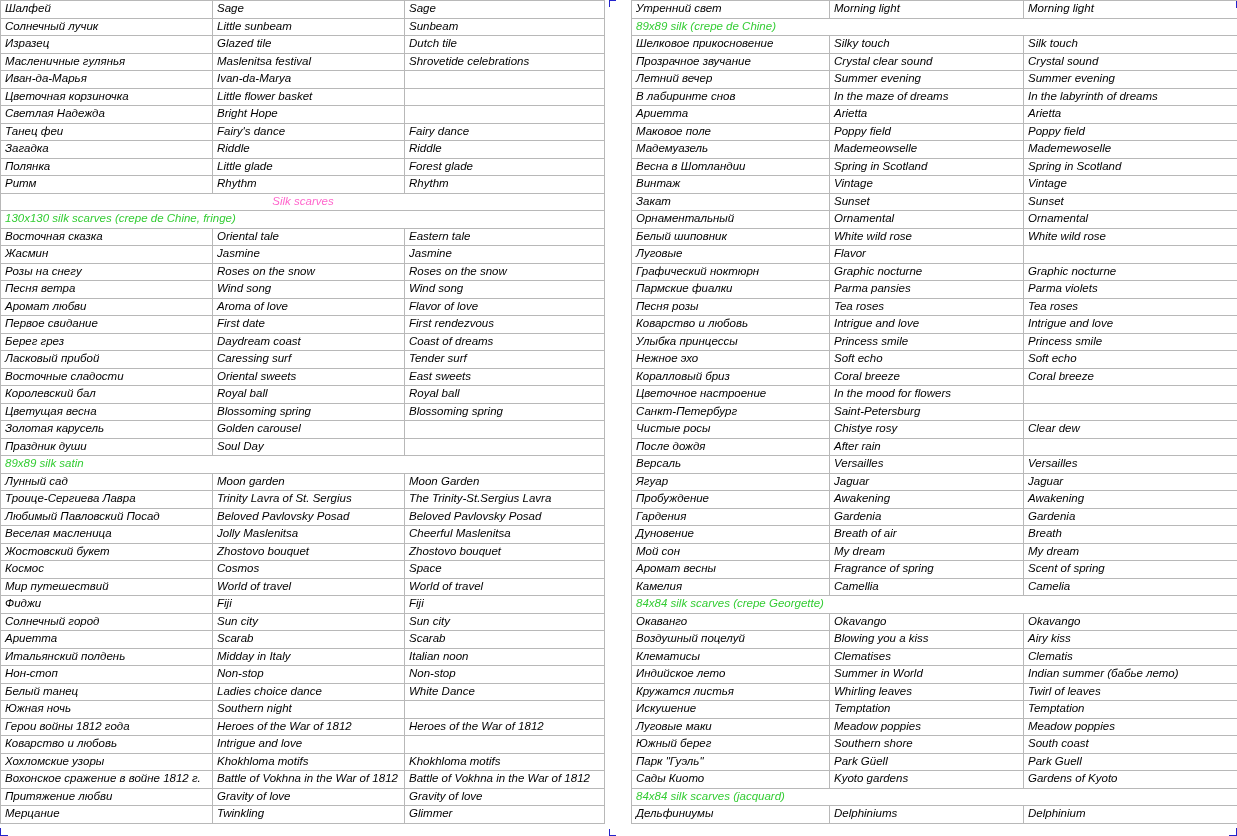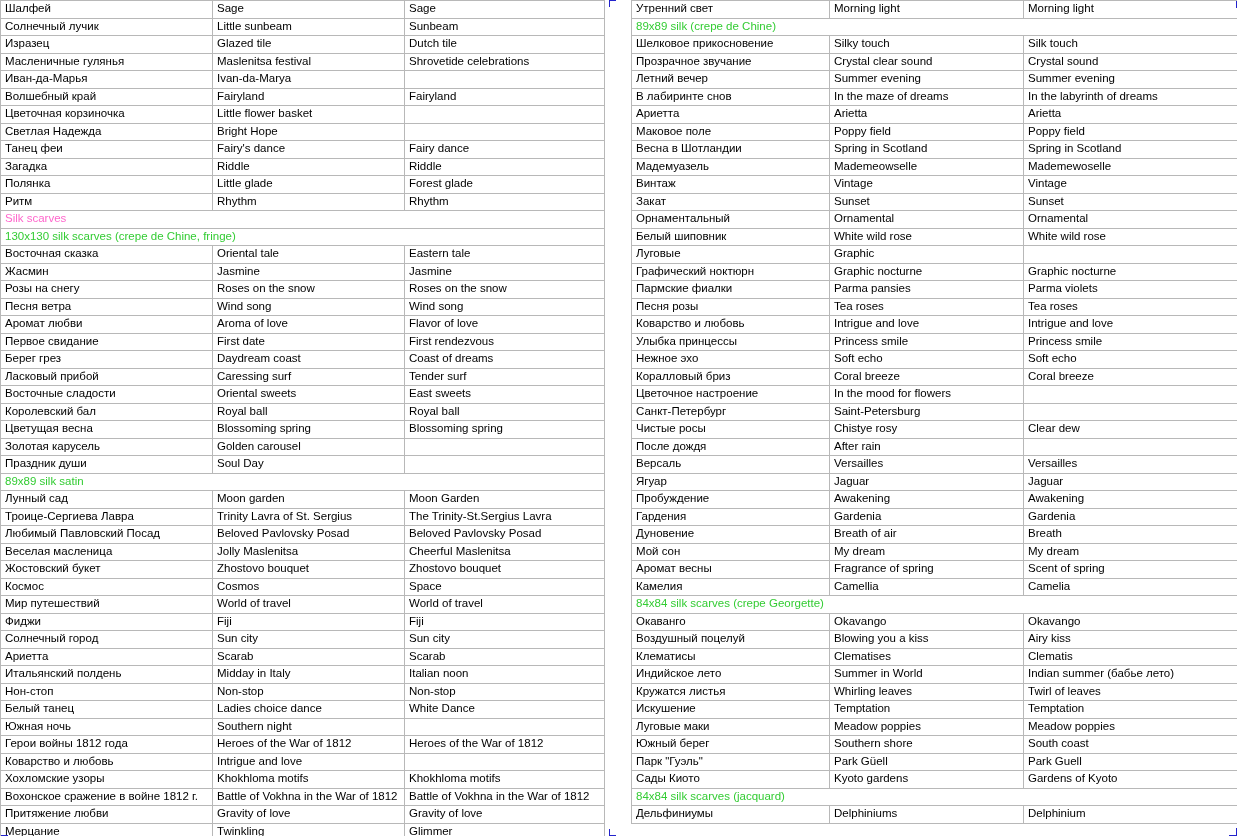--- a/index.html
+++ b/index.html
@@ -14,20 +14,21 @@
     font-size: 11.5px;
     color: #000000;
     overflow: hidden;
   }
   .page {
     position: relative;
     width: 1237px;
     height: 836px;
     display: flex;
     gap: 8px;
+    font-style: italic;
   }
   .col {
     position: relative;
   }
   .col-left { width: 604px; }
   .col-gap { width: 20px; }
   .col-right { width: 606px; }
 
   table {
     border-collapse: collapse;
@@ -48,21 +49,21 @@
   .tbl-left col.c3 { width: 200px; }
   
   .tbl-right col.c1 { width: 198px; }
   .tbl-right col.c2 { width: 194px; }
   .tbl-right col.c3 { width: 214px; }
   .section-green {
     color: #33cc33;
   }
   .section-pink {
     color: #ff66cc;
-    text-align: left;
+    text-align: center;
   }
   .txt-black { color: #000000; }
 
   
   .mark {
     position: absolute;
     width: 7px;
     height: 7px;
   }
   .mark.tl { border-left: 1px solid #2222cc; border-top: 1px solid #2222cc; top: 0; left: 0; }
@@ -123,25 +124,20 @@
             <td class="txt-black">Масленичные гулянья</td>
             <td class="txt-black">Maslenitsa festival</td>
             <td class="txt-black">Shrovetide celebrations</td>
           </tr>
           <tr>
             <td class="txt-black">Иван-да-Марья</td>
             <td class="txt-black">Ivan-da-Marya</td>
             <td class="txt-black"></td>
           </tr>
           <tr>
-            <td class="txt-black">Волшебный край</td>
-            <td class="txt-black">Fairyland</td>
-            <td class="txt-black">Fairyland</td>
-          </tr>
-          <tr>
             <td class="txt-black">Цветочная корзиночка</td>
             <td class="txt-black">Little flower basket</td>
             <td class="txt-black"></td>
           </tr>
           <tr>
             <td class="txt-black">Светлая Надежда</td>
             <td class="txt-black">Bright Hope</td>
             <td class="txt-black"></td>
           </tr>
           <tr>
@@ -384,30 +380,30 @@
             <td class="txt-black">Ариетта</td>
             <td class="txt-black">Arietta</td>
             <td class="txt-black">Arietta</td>
           </tr>
           <tr>
             <td class="txt-black">Маковое поле</td>
             <td class="txt-black">Poppy field</td>
             <td class="txt-black">Poppy field</td>
           </tr>
           <tr>
+            <td class="txt-black">Мадемуазель</td>
+            <td class="txt-black">Mademeowselle</td>
+            <td class="txt-black">Mademewoselle</td>
+          </tr>
+          <tr>
             <td class="txt-black">Весна в Шотландии</td>
             <td class="txt-black">Spring in Scotland</td>
             <td class="txt-black">Spring in Scotland</td>
           </tr>
           <tr>
-            <td class="txt-black">Мадемуазель</td>
-            <td class="txt-black">Mademeowselle</td>
-            <td class="txt-black">Mademewoselle</td>
-          </tr>
-          <tr>
             <td class="txt-black">Винтаж</td>
             <td class="txt-black">Vintage</td>
             <td class="txt-black">Vintage</td>
           </tr>
           <tr>
             <td class="txt-black">Закат</td>
             <td class="txt-black">Sunset</td>
             <td class="txt-black">Sunset</td>
           </tr>
           <tr>
@@ -415,21 +411,21 @@
             <td class="txt-black">Ornamental</td>
             <td class="txt-black">Ornamental</td>
           </tr>
           <tr>
             <td class="txt-black">Белый шиповник</td>
             <td class="txt-black">White wild rose</td>
             <td class="txt-black">White wild rose</td>
           </tr>
           <tr>
             <td class="txt-black">Луговые</td>
-            <td class="txt-black">Graphic</td>
+            <td class="txt-black">Flavor</td>
             <td class="txt-black"></td>
           </tr>
           <tr>
             <td class="txt-black">Графический ноктюрн</td>
             <td class="txt-black">Graphic nocturne</td>
             <td class="txt-black">Graphic nocturne</td>
           </tr>
           <tr>
             <td class="txt-black">Пармские фиалки</td>
             <td class="txt-black">Parma pansies</td>

